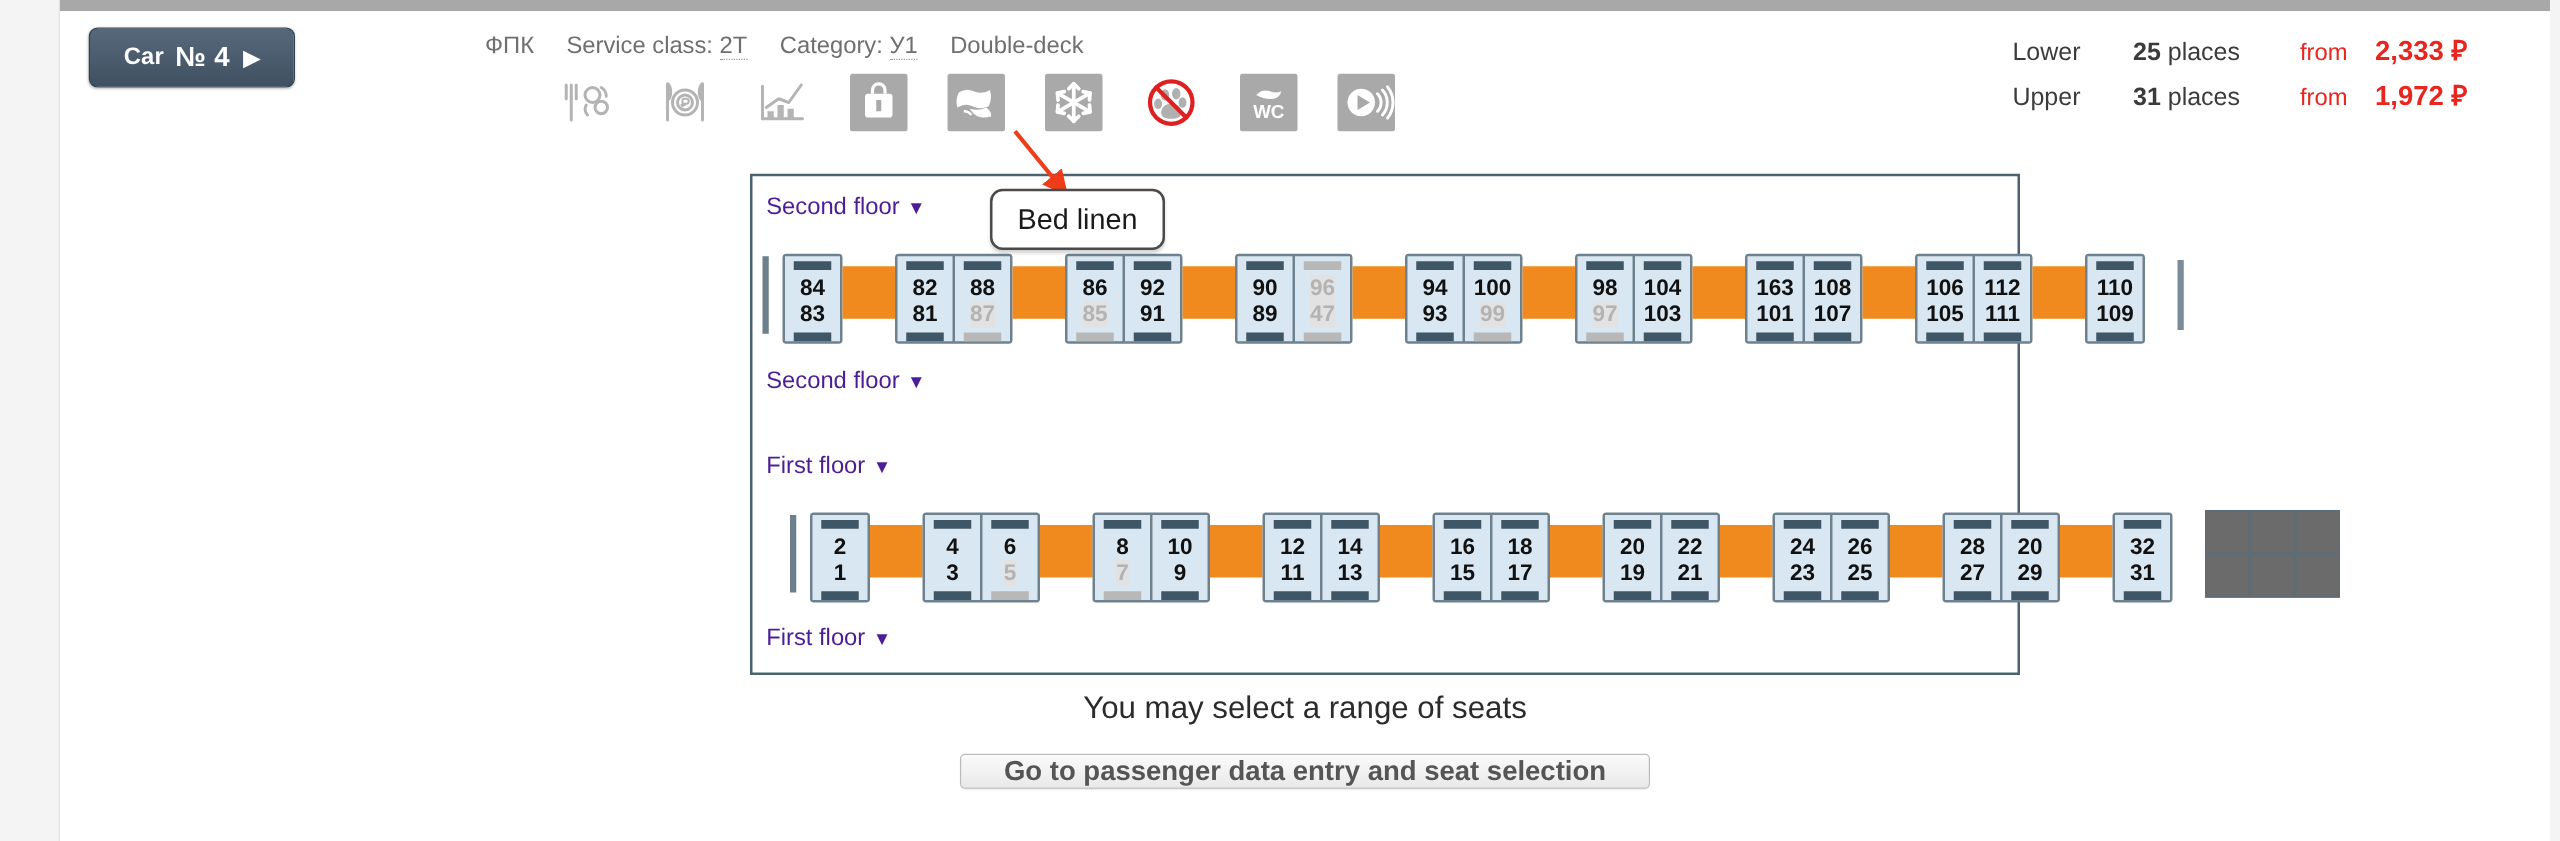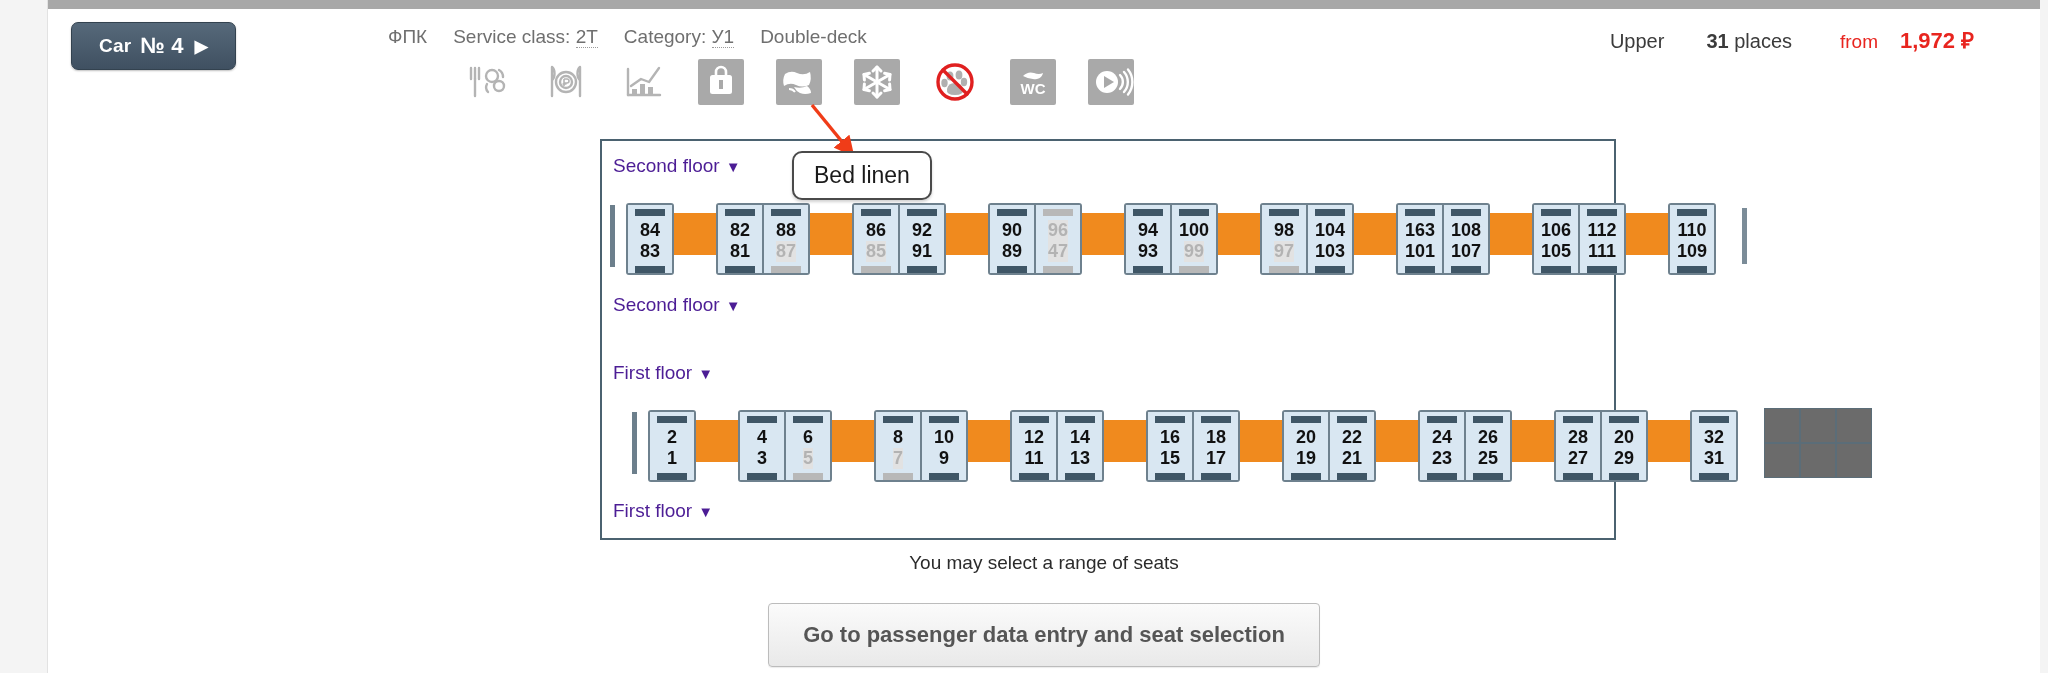--- a/index.html
+++ b/index.html
@@ -45,21 +45,21 @@
   #meta-row {
     position:absolute; left:340px; top:17px;
     display:flex; align-items:flex-end; gap:26px;
     font-size:19px; color:#6f6f6f; white-space:nowrap;
   }
   .meta-item { white-space:nowrap; }
   .meta-val { border-bottom:1px dotted #9a9a9a; }
 
   
   #icon-row {
-    position:absolute; left:416px; top:50px;
+    position:absolute; left:398px; top:50px;
     display:flex; align-items:center; gap:32px;
   }
   .amenity { width:46px; height:46px; display:flex; align-items:center; justify-content:center; cursor:pointer; }
   .amenity.plain svg { display:block; }
   .amenity.boxed {
     background:#a9a9a9; border-radius:2px;
   }
   .amenity.boxed svg { display:block; }
   .amenity.nobox { background:transparent; }
 
@@ -134,27 +134,27 @@
     width:108px; height:70px; background:#6b6b6b;
     margin-left:26px; align-self:center;
     display:grid; grid-template-columns:1fr 1fr 1fr; grid-template-rows:1fr 1fr;
     gap:2px; border:1px solid #6b6b6b;
   }
   .service-block div { background:#6b6b6b; outline:1px solid #5b6d78; }
 
   
   #hint {
     position:absolute; left:0; right:0; top:543px;
-    text-align:center; font-size:19px; color:#2b2b2b;
+    text-align:center; font-size:25px; color:#2b2b2b;
   }
   #cta-wrap { position:absolute; left:0; right:0; top:594px; display:flex; justify-content:center; }
   #cta-button {
     background:linear-gradient(to bottom,#fbfbfb,#e9e9e9);
     border:1px solid #bcbcbc; border-radius:4px;
-    padding:18px 34px; font-size:22px; font-weight:bold; color:#555;
+    padding:0 34px; font-size:22px; font-weight:bold; color:#555;
     cursor:pointer; box-shadow:0 1px 1px rgba(0,0,0,.08);
   }
 </style>
 </head>
 <body>
 
 <div id="top-strip"></div>
 <div id="left-gutter"></div>
 <div id="right-gutter"></div>
 
@@ -284,20 +284,29 @@
         </g>
       </svg>
     </div>
 
   </div>
 
   <div id="price-panel">
     <table>
       <tbody>
         <tr>
+          <td class="pp-deck">Lower</td>
+          <td class="pp-count">
+            <b>25</b>
+            <span>places</span>
+          </td>
+          <td class="pp-from">from</td>
+          <td class="pp-price">2,333 ₽</td>
+        </tr>
+        <tr>
           <td class="pp-deck">Upper</td>
           <td class="pp-count">
             <b>31</b>
             <span>places</span>
           </td>
           <td class="pp-from">from</td>
           <td class="pp-price">1,972 ₽</td>
         </tr>
       </tbody>
     </table>

